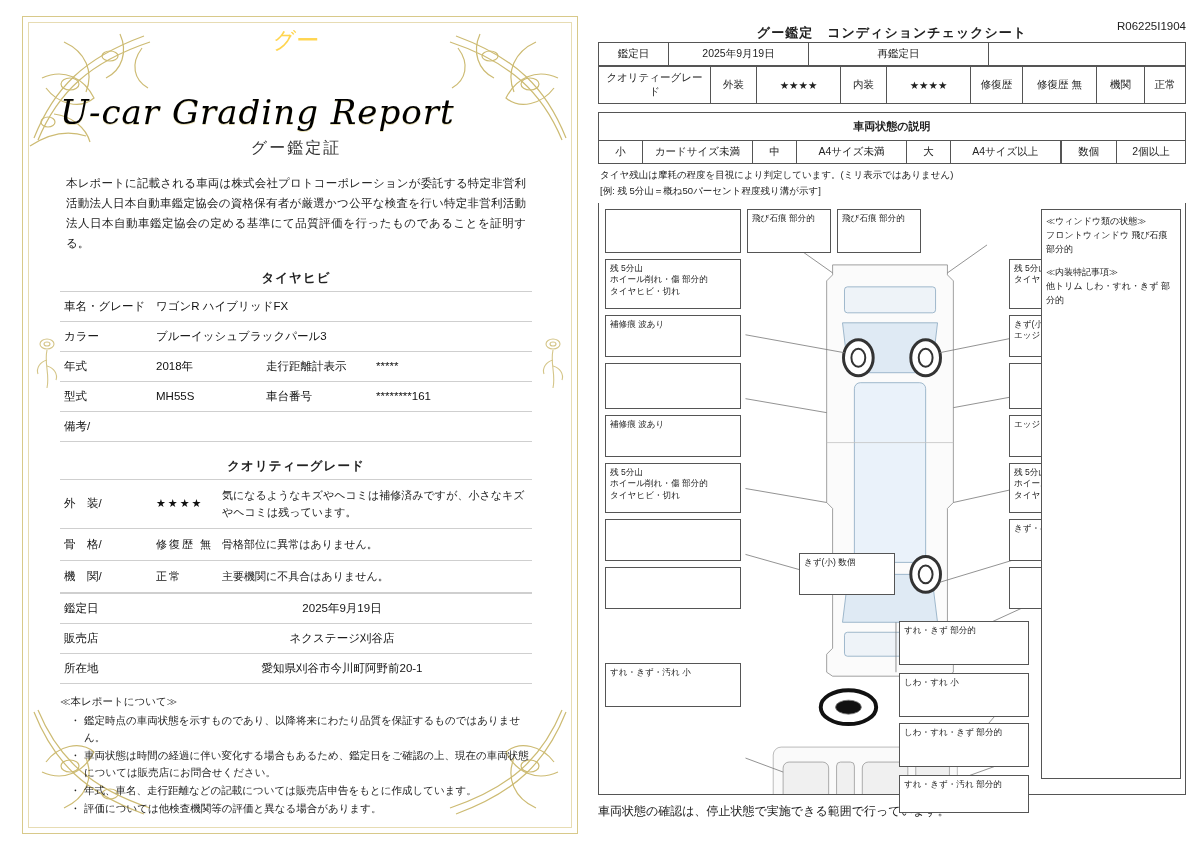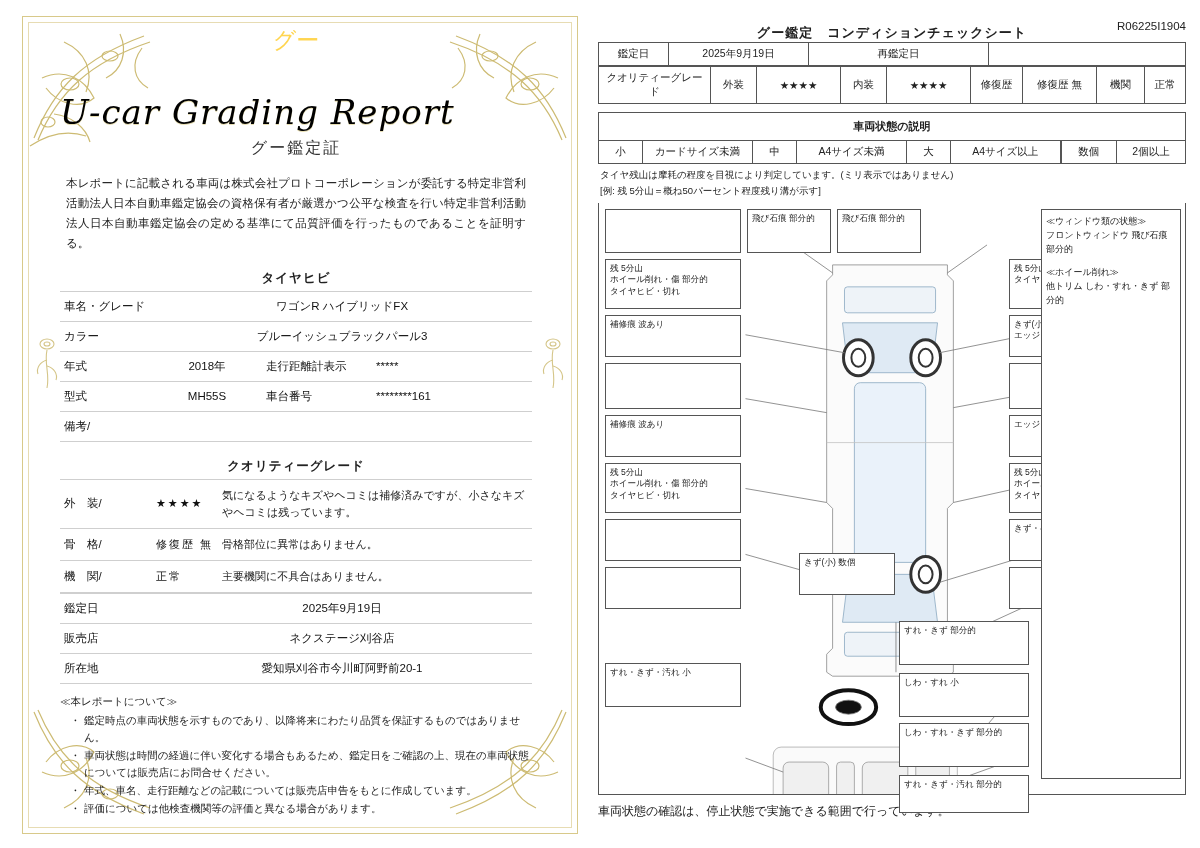--- a/index.html
+++ b/index.html
@@ -81,21 +81,21 @@
     text-align:justify;
   }
 
   .sec-head { text-align:center; font-size:12.5px; font-weight:bold; margin:16px 0 4px 0; letter-spacing:1px; }
 
   table.spec { width:100%; border-collapse:collapse; font-size:11.5px; }
   table.spec td { border-bottom:1px solid #cfcfcf; padding:7px 4px; vertical-align:middle; }
   table.spec tr:first-child td { border-top:1px solid #cfcfcf; }
   td.lbl { width:92px; color:#111; }
   td.val { color:#111; }
-  .ind { padding-left:26px;text-align:center; }
+  .ind { padding-left:26px; }
   .stars { color:#111; letter-spacing:2px; font-size:11px; }
   .note-cell { font-size:11px; line-height:1.55; }
 
   .bottom-rows td { border-bottom:1px solid #cfcfcf; padding:7px 4px; }
   .center { text-align:center; }
 
   .about { margin-top:9px; font-size:10.5px; line-height:1.62; color:#222; }
   .about .h { margin-bottom:2px; }
   .about ul { margin:0; padding-left:14px; list-style:none; }
   .about li { position:relative; padding-left:10px; margin-bottom:1px; }
@@ -447,20 +447,20 @@
       <div class="box" style="left:300px;top:418px; width:130px; height:44px;">すれ・きず 部分的</div>
       <div class="box" style="left:6px;  top:460px; width:136px; height:44px;">すれ・きず・汚れ 小</div>
       <div class="box" style="left:300px;top:520px; width:130px; height:44px;">しわ・すれ・きず 部分的</div>
       <div class="box" style="left:300px;top:470px; width:130px; height:44px;">しわ・すれ 小</div>
       <div class="box" style="left:300px;top:572px; width:130px; height:38px;">すれ・きず・汚れ 部分的</div>
 
       <div class="box note-panel" style="right:4px; top:6px; height:570px; width:140px;">
         <div>≪ウィンドウ類の状態≫</div>
         <div>フロントウィンドウ 飛び石痕 部分的</div>
         <div style="height:8px"></div>
-        <div>≪ホイール削れ≫</div>
+        <div>≪内装特記事項≫</div>
         <div>他トリム しわ・すれ・きず 部分的</div>
       </div>
     </div>
 
     <div class="footer-note">車両状態の確認は、停止状態で実施できる範囲で行っています。</div>
   </div>
 </div>
 
 </body></html>

